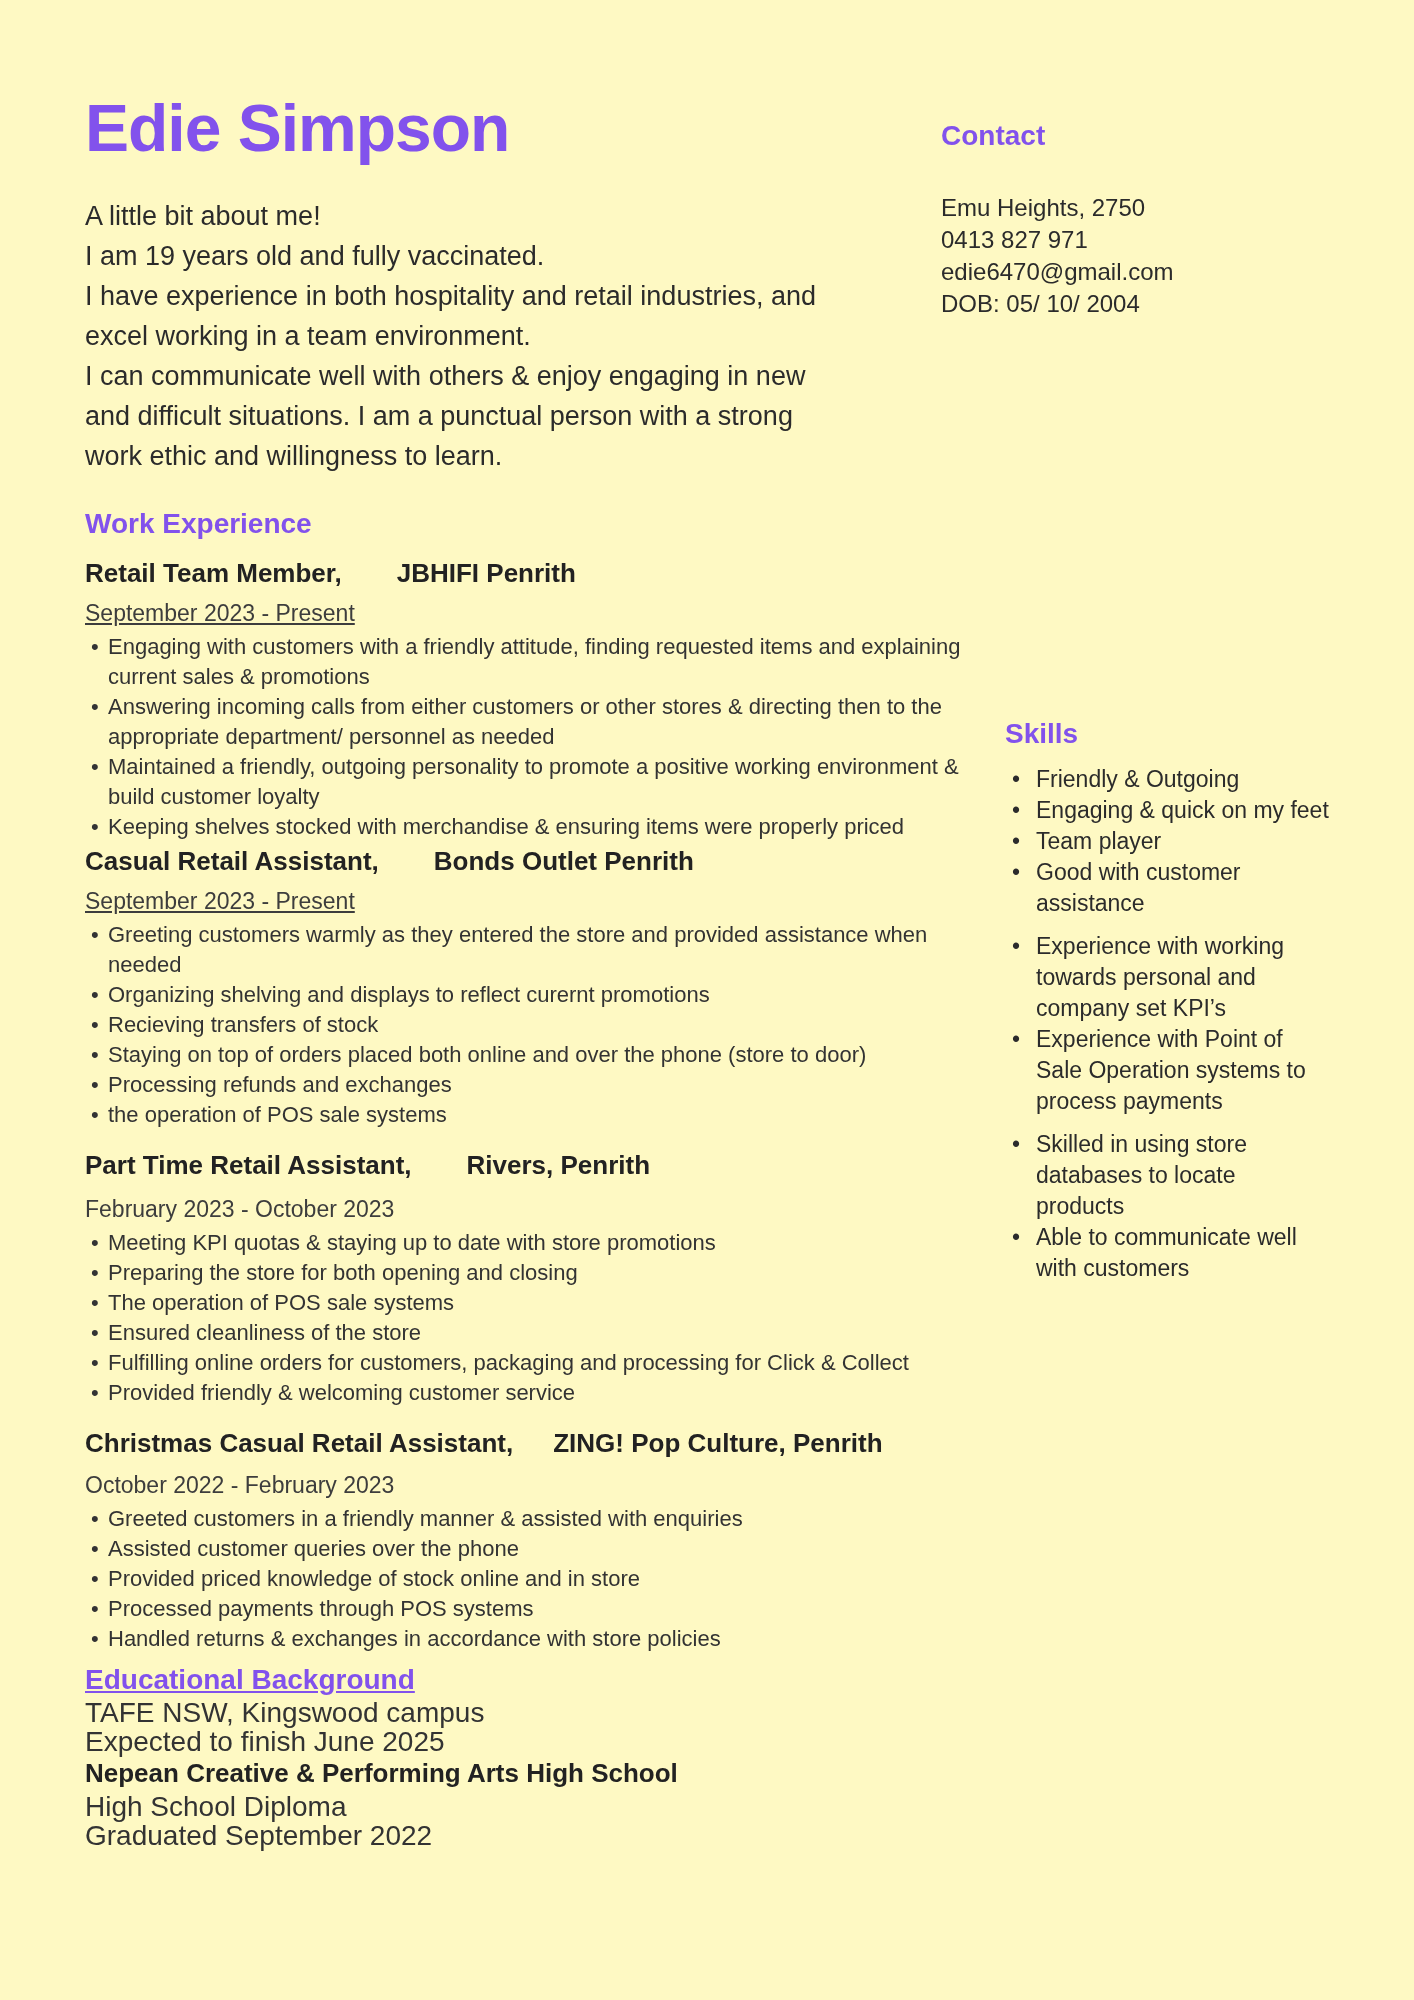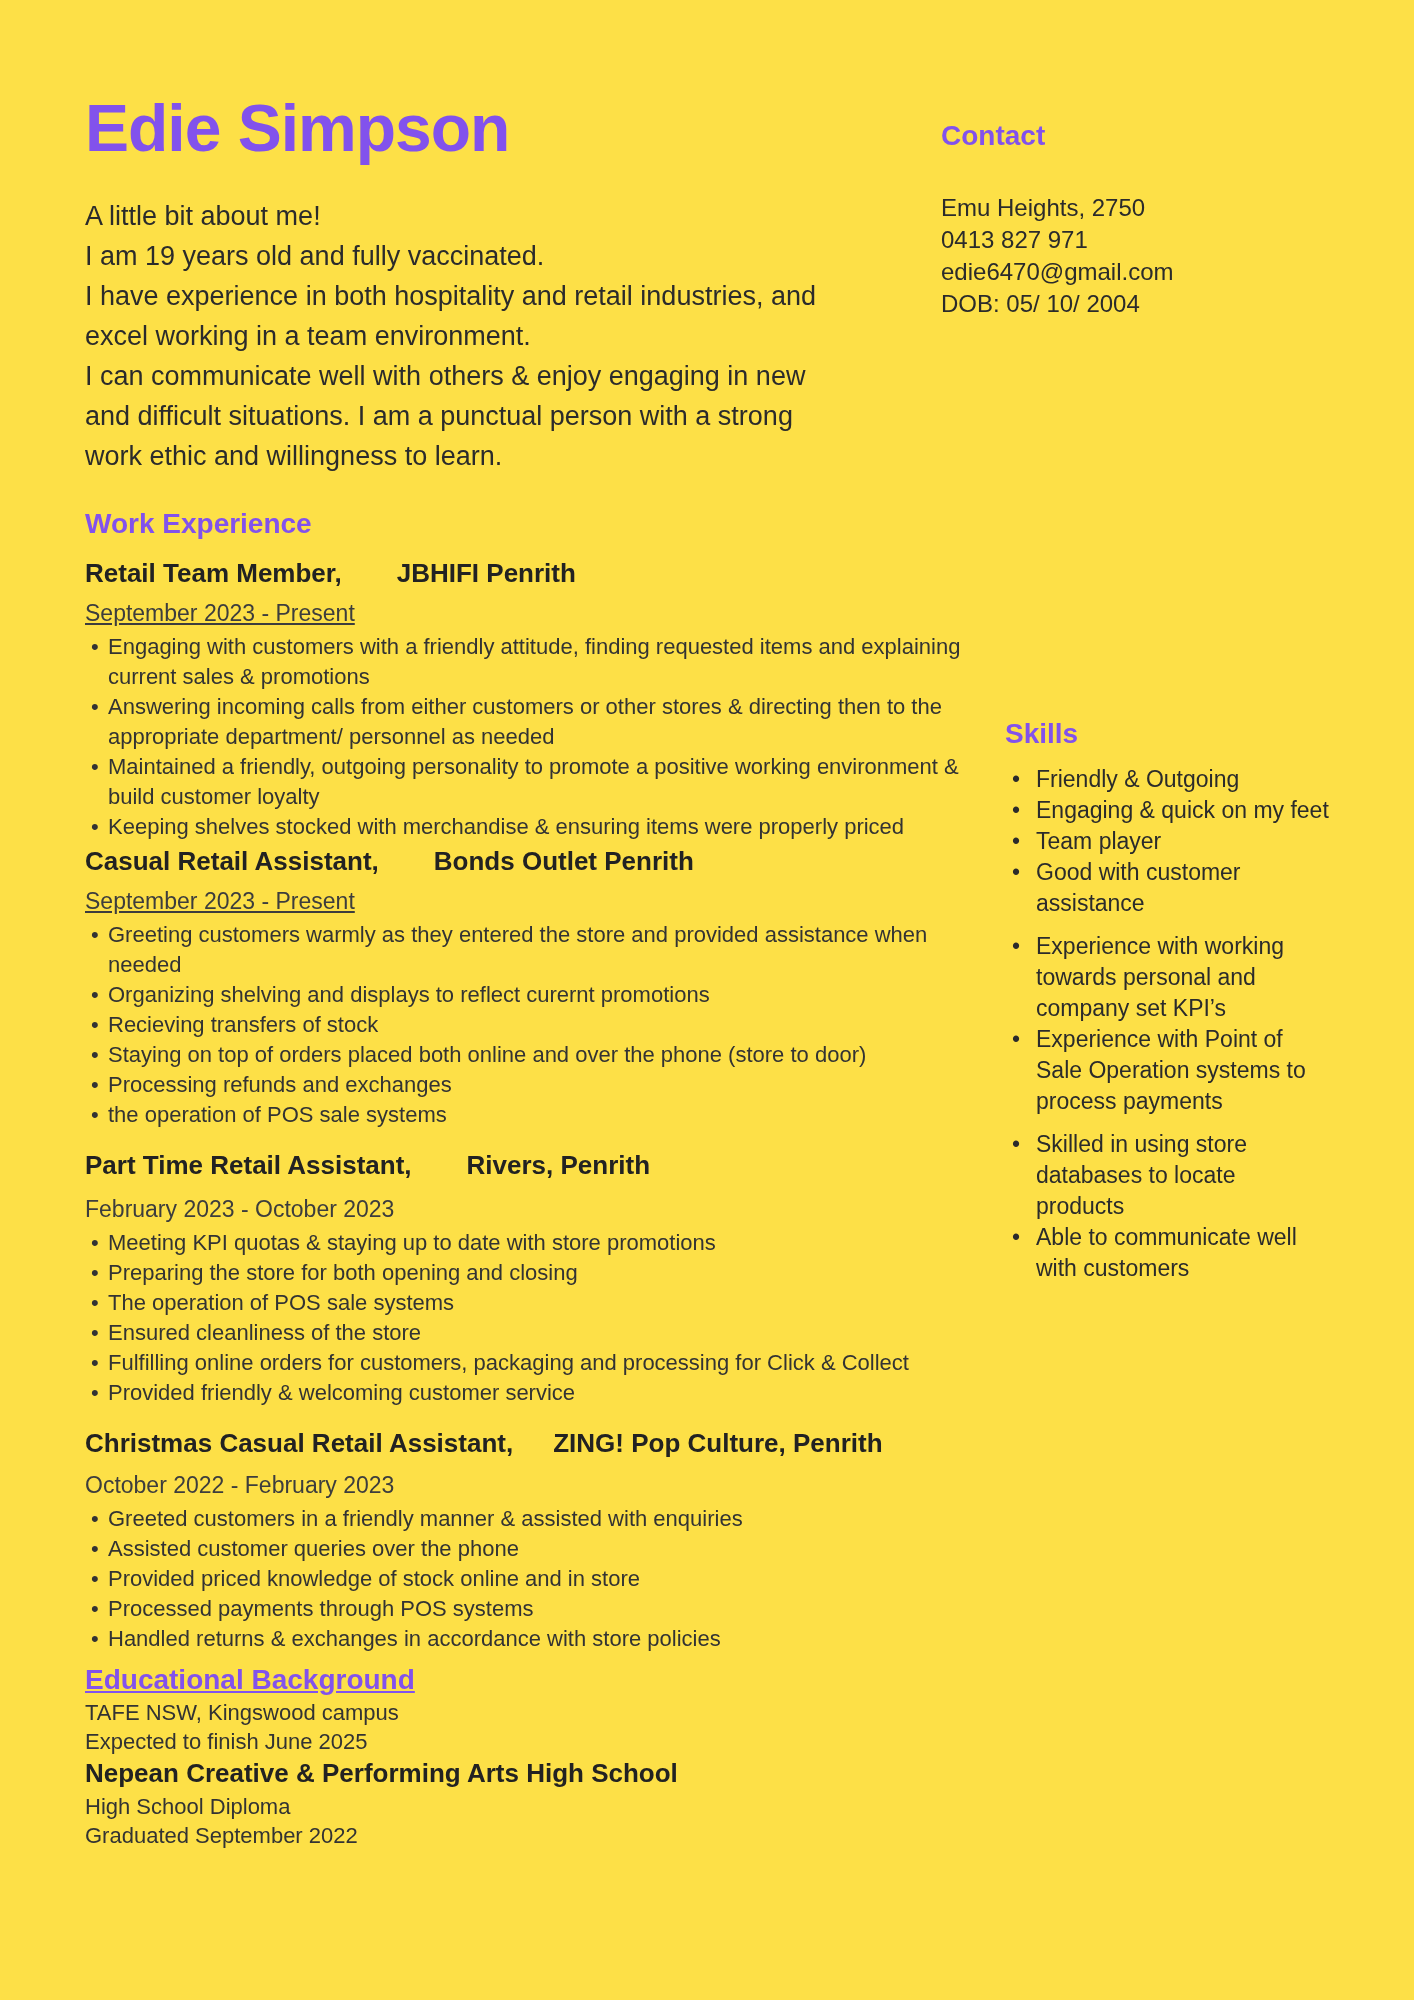--- a/index.html
+++ b/index.html
@@ -1,20 +1,20 @@
 <!DOCTYPE html>
 <html><head>
 <meta charset="utf-8">
 <style>
   html,body{margin:0;padding:0;background:#ffffff;}
   .page{
     position:relative;
     width:1414px;
     height:2000px;
-    background:#fde047;
+    background:#fef9c3;
     font-family:"Liberation Sans","DejaVu Sans",sans-serif;
     color:#2e2e2e;
     overflow:hidden;
   }
   .left-col{
     position:absolute;
     left:85px; top:0;
     width:880px;
   }
   .name{
@@ -74,21 +74,21 @@
     left:6px;
     top:0;
   }
   .edu-title{
     font-size:26px;
     font-weight:bold;
     color:#222222;
     line-height:30px;
   }
   .edu-line{
-    font-size:22px;
+    font-size:28px;
     line-height:29px;
     color:#333333;
   }
   .contact-block{
     position:absolute;
     left:941px; top:118px;
     width:350px;
   }
   .contact-lines{
     margin-top:38px;

